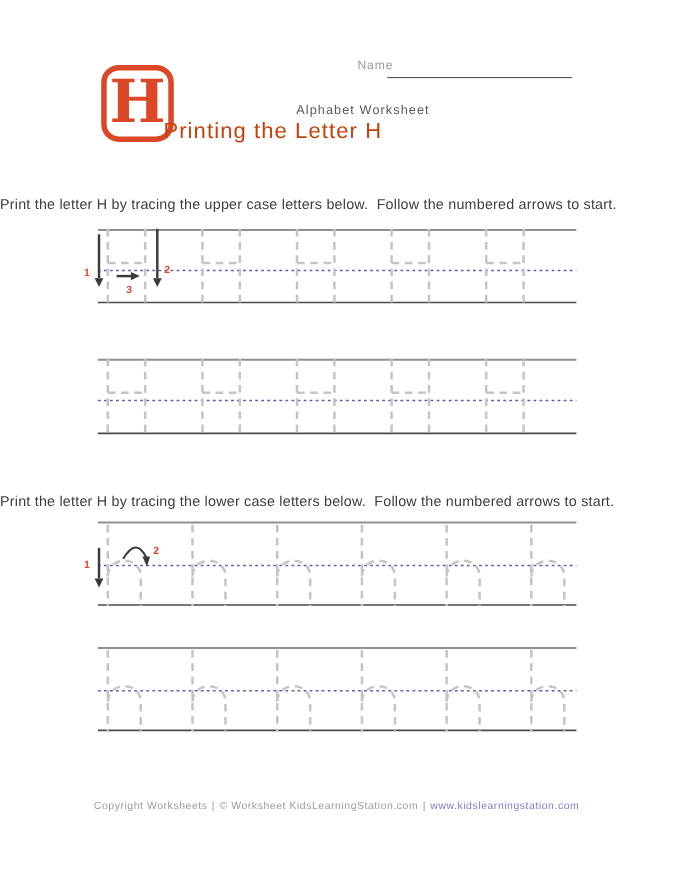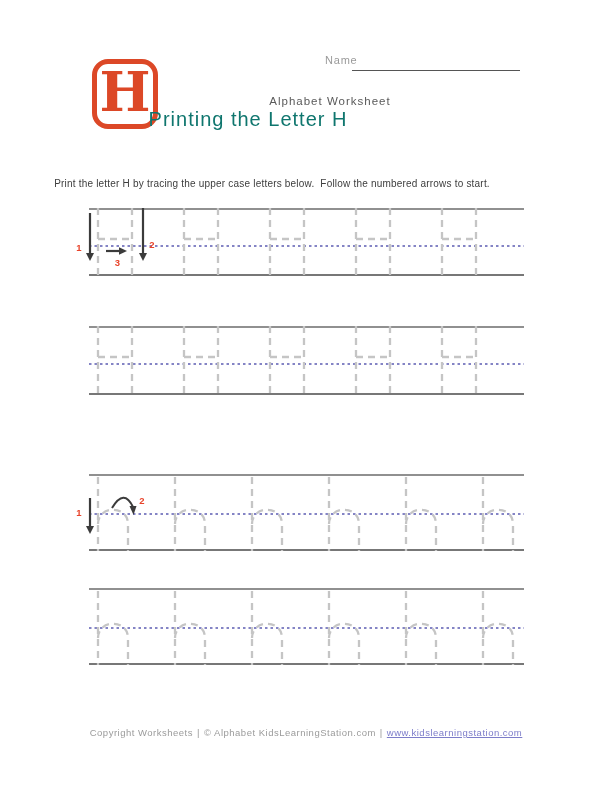--- a/index.html
+++ b/index.html
@@ -16,36 +16,36 @@
   
   .name-label{position:absolute;left:325px;top:54px;font-size:11px;color:#9a9a9a;
         letter-spacing:0.8px;}
   .name-line{position:absolute;left:352px;top:56px;width:168px;height:14px;
         border-bottom:1.6px solid #555555;}
 
   
   .subtitle{position:absolute;left:0;top:95px;width:612px;text-align:center;
         font-size:11.5px;color:#5a5a5a;letter-spacing:1px;padding-left:24px;}
   .title{position:absolute;left:0;top:108px;width:496px;text-align:center;
-        font-size:20px;color:#0f766e;letter-spacing:1px;}
+        font-size:20px;color:#c2410c;letter-spacing:1px;}
 
   
   .instruction{position:absolute;left:0;width:544px;text-align:center;
-        font-size:10px;color:#3d3d3d;letter-spacing:0.2px;white-space:pre;}
+        font-size:13px;color:#3d3d3d;letter-spacing:0.2px;white-space:pre;}
   .instr-1{top:178px;}
   .instr-2{top:448px;}
 
   
   .trace-row{position:absolute;overflow:visible;}
 
   
   .footer{position:absolute;left:0;top:727px;width:612px;text-align:center;
         font-size:9.5px;color:#9b9b9b;letter-spacing:0.5px;}
   .footer .sep{margin:0 4px;}
-  .footer-link{color:#7d7dca;text-decoration:underline;cursor:pointer;}
+  .footer-link{color:#7d7dca;cursor:pointer;}
 </style>
 </head>
 <body>
 
 <div class="page">
 
   <div class="logo">
     <span class="logo-letter">H</span>
   </div>
 
@@ -100,20 +100,21 @@
       <path d="M 215 0 V 69" fill="none" stroke="#c5c5c5" stroke-width="2.3" stroke-dasharray="7 5"></path>
       <path d="M 181 31 H 215" fill="none" stroke="#c5c5c5" stroke-width="2.3" stroke-dasharray="7 5"></path>
       <path d="M 267 0 V 69" fill="none" stroke="#c5c5c5" stroke-width="2.3" stroke-dasharray="7 5"></path>
       <path d="M 301 0 V 69" fill="none" stroke="#c5c5c5" stroke-width="2.3" stroke-dasharray="7 5"></path>
       <path d="M 267 31 H 301" fill="none" stroke="#c5c5c5" stroke-width="2.3" stroke-dasharray="7 5"></path>
       <path d="M 353 0 V 69" fill="none" stroke="#c5c5c5" stroke-width="2.3" stroke-dasharray="7 5"></path>
       <path d="M 387 0 V 69" fill="none" stroke="#c5c5c5" stroke-width="2.3" stroke-dasharray="7 5"></path>
       <path d="M 353 31 H 387" fill="none" stroke="#c5c5c5" stroke-width="2.3" stroke-dasharray="7 5"></path>
     </svg>
 
+  <div class="instruction instr-2">Print the letter H by tracing the lower case letters below.  Follow the numbered arrows to start.</div>
 
   <svg id="trace-row-2" class="trace-row" style="left:89px;top:474px" width="435" height="77" viewBox="0 0 435 77">
       <line x1="0" y1="1" x2="435" y2="1" stroke="#909090" stroke-width="1.8"></line>
       <line x1="0" y1="40" x2="435" y2="40" stroke="#5c5cb2" stroke-width="1.4" stroke-dasharray="2.5 3"></line>
       <line x1="0" y1="76" x2="435" y2="76" stroke="#4a4a4a" stroke-width="1.5"></line>
       <path d="M 9 3 V 77" fill="none" stroke="#c5c5c5" stroke-width="2.3" stroke-dasharray="7 5"></path>
       <path d="M 9 50 C 9 31 39 31 39 50 V 77" fill="none" stroke="#c5c5c5" stroke-width="2.3" stroke-dasharray="7 5"></path>
       <path d="M 86 3 V 77" fill="none" stroke="#c5c5c5" stroke-width="2.3" stroke-dasharray="7 5"></path>
       <path d="M 86 50 C 86 31 116 31 116 50 V 77" fill="none" stroke="#c5c5c5" stroke-width="2.3" stroke-dasharray="7 5"></path>
       <path d="M 163 3 V 77" fill="none" stroke="#c5c5c5" stroke-width="2.3" stroke-dasharray="7 5"></path>
@@ -143,16 +144,16 @@
       <path d="M 163 50 C 163 31 193 31 193 50 V 77" fill="none" stroke="#c5c5c5" stroke-width="2.3" stroke-dasharray="7 5"></path>
       <path d="M 240 3 V 77" fill="none" stroke="#c5c5c5" stroke-width="2.3" stroke-dasharray="7 5"></path>
       <path d="M 240 50 C 240 31 270 31 270 50 V 77" fill="none" stroke="#c5c5c5" stroke-width="2.3" stroke-dasharray="7 5"></path>
       <path d="M 317 3 V 77" fill="none" stroke="#c5c5c5" stroke-width="2.3" stroke-dasharray="7 5"></path>
       <path d="M 317 50 C 317 31 347 31 347 50 V 77" fill="none" stroke="#c5c5c5" stroke-width="2.3" stroke-dasharray="7 5"></path>
       <path d="M 394 3 V 77" fill="none" stroke="#c5c5c5" stroke-width="2.3" stroke-dasharray="7 5"></path>
       <path d="M 394 50 C 394 31 424 31 424 50 V 77" fill="none" stroke="#c5c5c5" stroke-width="2.3" stroke-dasharray="7 5"></path>
     </svg>
 
   <div class="footer">
-    <span>Copyright Worksheets</span><span class="sep">|</span><span>© Alphabet KidsLearningStation.com</span><span class="sep">|</span><a class="footer-link">www.kidslearningstation.com</a>
+    <span>Copyright Worksheets</span><span class="sep">|</span><span>© Worksheet KidsLearningStation.com</span><span class="sep">|</span><a class="footer-link">www.kidslearningstation.com</a>
   </div>
 
 </div>
 
 </body></html>

